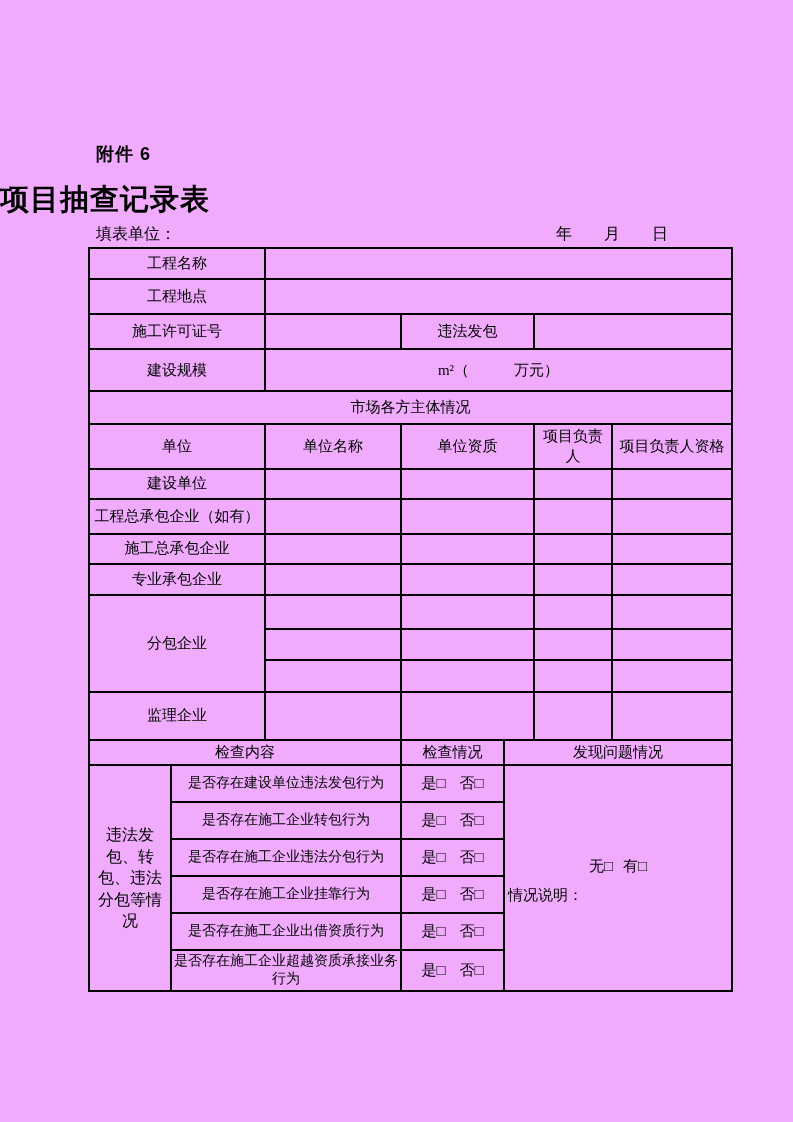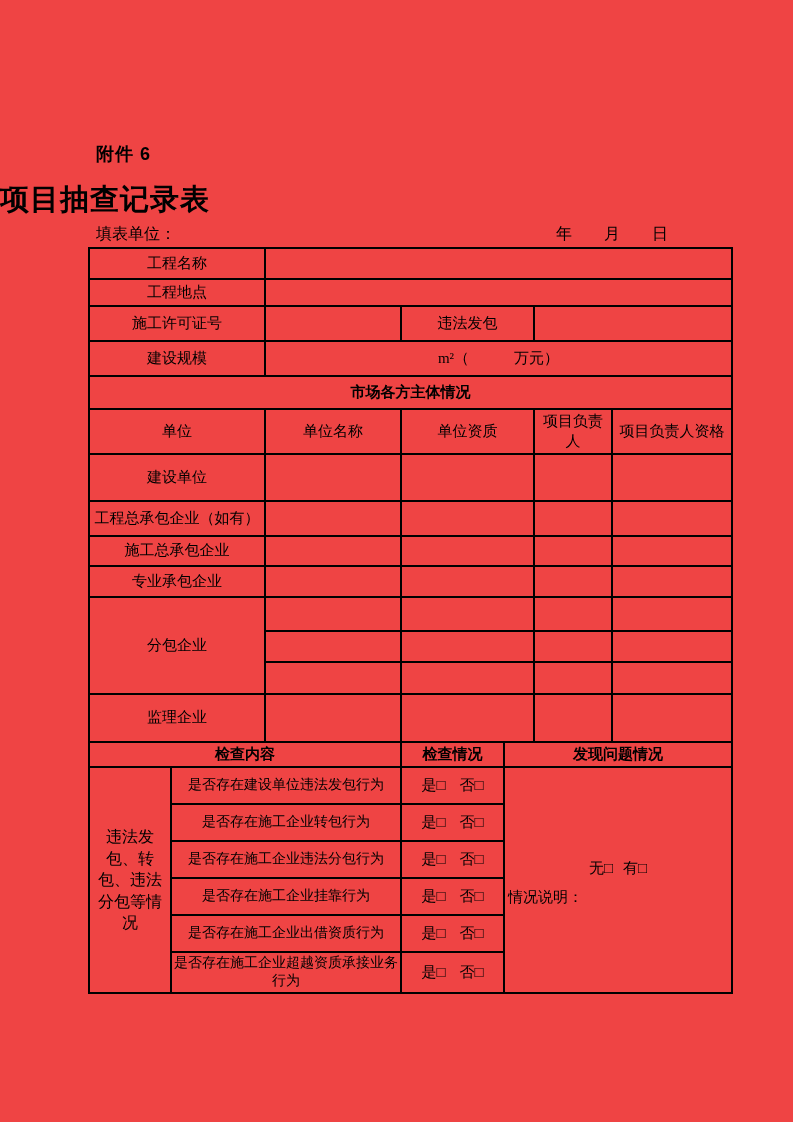--- a/index.html
+++ b/index.html
@@ -3,21 +3,21 @@
 <meta charset="utf-8">
 <style>
   * { margin:0; padding:0; box-sizing:border-box; }
   html,body { background:#fff; }
   body {
     width:793px; height:1122px;
     font-family:"Liberation Serif", serif;
     color:#000;
     position:relative;
   }
-  .page { position:relative; width:793px; height:1122px; background:#ef4444; overflow:hidden; }
+  .page { position:relative; width:793px; height:1122px; background:#f0abfc; overflow:hidden; }
 
   .attachment {
     position:absolute; left:96px; top:142px;
     font-family:"Liberation Sans", sans-serif;
     font-weight:bold; font-size:18px; letter-spacing:1px;
   }
   .doc-title {
     position:absolute; top:180px; left:0; width:100%;
     text-align:left;
     font-family:"Liberation Sans", sans-serif;
@@ -37,21 +37,21 @@
   }
   table.form td {
     border:2px solid #000;
     text-align:center; vertical-align:middle;
     padding:1px 2px;
     overflow:hidden;
     line-height:1.35;
   }
   td.bold-hd {
     font-family:"Liberation Sans", sans-serif;
-    font-weight:bold;
+    font-weight:normal;
   }
   td.item-cell {
     text-align:left; padding-left:1px; padding-right:1px; font-size:14px;
   }
   td.category-cell {
     font-size:16px; padding-left:1px; padding-right:1px; line-height:1.45;
   }
   td.problem-cell { vertical-align:top; padding:0; }
   .problem-top { text-align:center; padding-top:5px; font-size:15px; }
   .problem-top span + span { margin-left:10px; }
@@ -81,46 +81,46 @@
         <col style="width:30px">
         <col style="width:78px">
         <col style="width:120px">
     </colgroup>
 
     <tbody>
         <tr style="height:31px">
       <td colspan="2">工程名称</td>
       <td colspan="5"></td>
     </tr>
-    <tr style="height:27px">
+    <tr style="height:35px">
       <td colspan="2">工程地点</td>
       <td colspan="5"></td>
     </tr>
     <tr style="height:35px">
       <td colspan="2">施工许可证号</td>
       <td></td>
       <td colspan="2">违法发包</td>
       <td colspan="2"></td>
     </tr>
-    <tr style="height:35px">
+    <tr style="height:42px">
       <td colspan="2">建设规模</td>
       <td colspan="5">m²（　　　万元）</td>
     </tr>
 
     <tr style="height:33px">
       <td colspan="7" class="bold-hd">市场各方主体情况</td>
     </tr>
     <tr style="height:35px">
       <td colspan="2">单位</td>
       <td>单位名称</td>
       <td colspan="2">单位资质</td>
       <td>项目负责人</td>
       <td>项目负责人资格</td>
     </tr>
-    <tr style="height:47px">
+    <tr style="height:30px">
       <td colspan="2">建设单位</td>
       <td></td>
       <td colspan="2"></td>
       <td></td>
       <td></td>
     </tr>
     <tr style="height:35px">
       <td colspan="2">工程总承包企业（如有）</td>
       <td></td>
       <td colspan="2"></td>

